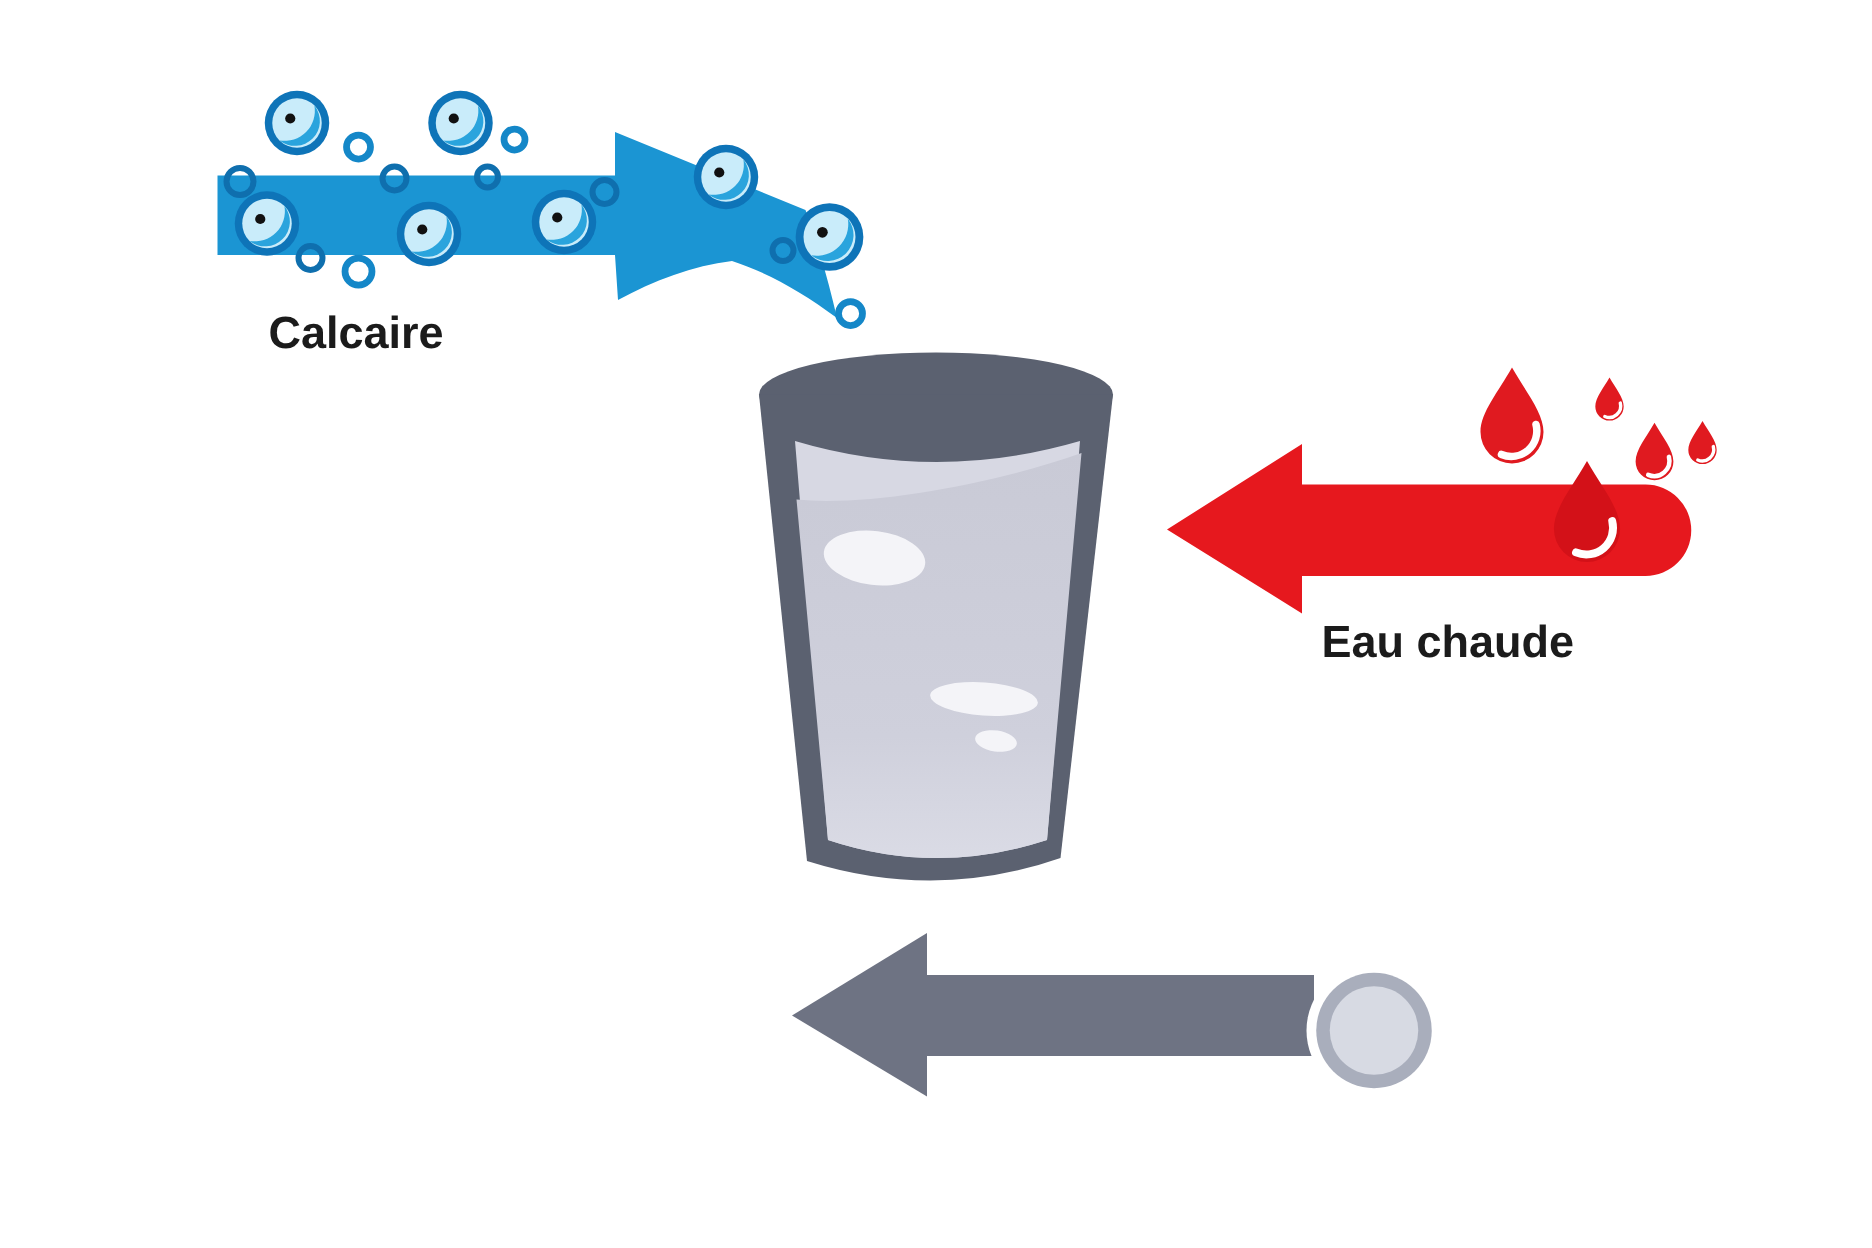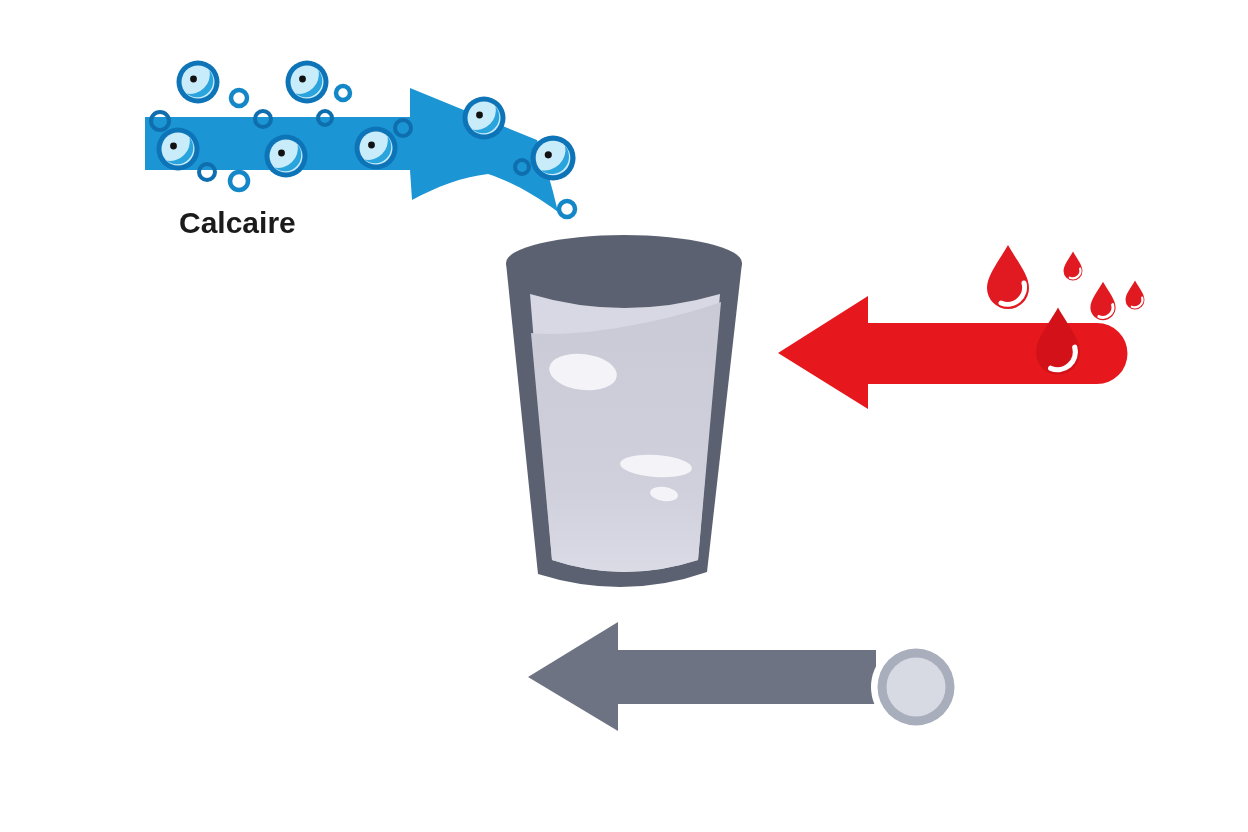--- a/index.html
+++ b/index.html
@@ -111,15 +111,16 @@
       <path d="M528,677 L618,622 L618,731 Z" fill="#6e7383"></path>
       <rect x="616" y="650" width="260" height="54" fill="#6e7383"></rect>
       <circle cx="916" cy="687" r="45" fill="#ffffff"></circle>
       <circle cx="916" cy="687" r="38.5" fill="#a9aebc"></circle>
       <circle cx="916" cy="687" r="29.5" fill="#d7dae3"></circle>
     </g>
   </svg>
 
   <div class="label label-calcaire">Calcaire</div>
 
+  <div class="label label-eau-chaude">Eau chaude</div>
 
 
 </div>
 
 </body></html>

